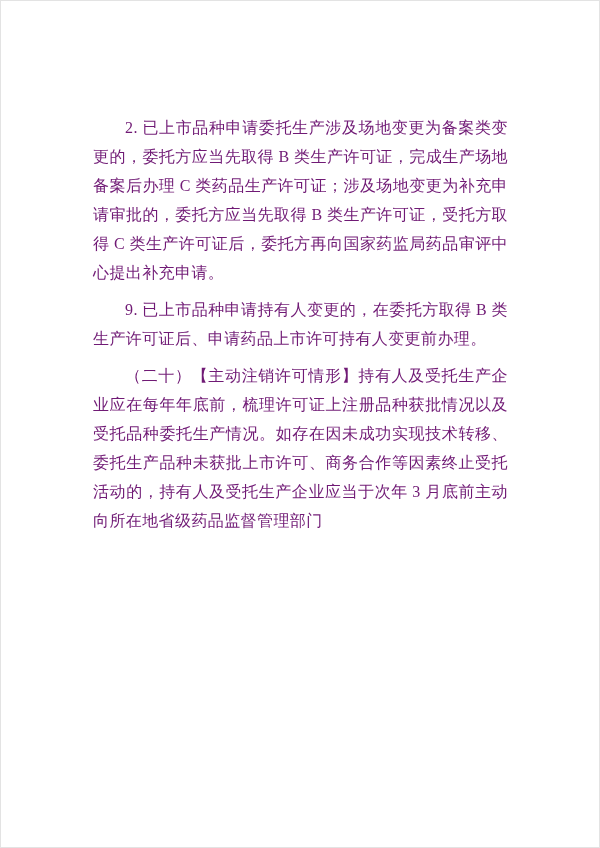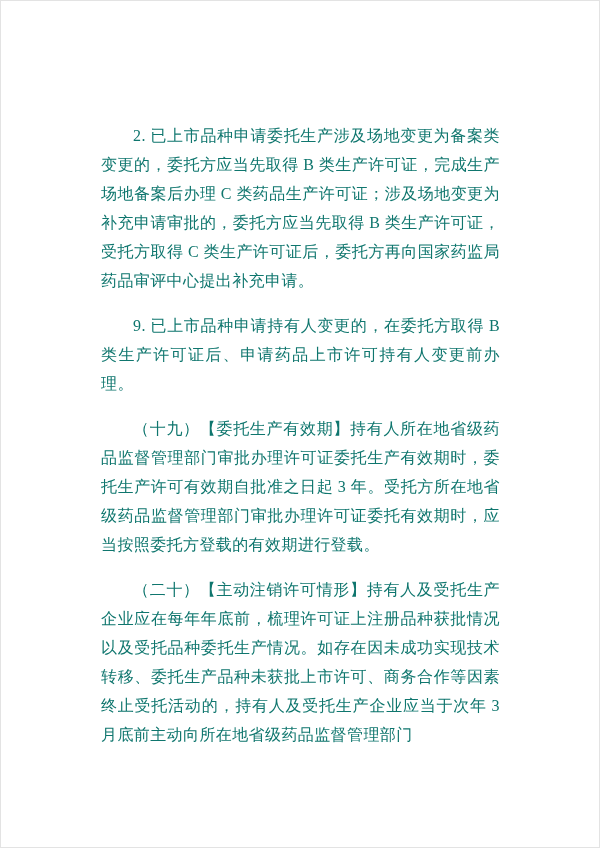--- a/index.html
+++ b/index.html
@@ -15,33 +15,32 @@
   .page {
     box-sizing: border-box;
     width: 600px;
     height: 848px;
     background: #ffffff;
     border: 1px solid #e3e3e3;
     padding: 104px 83px 60px 84px;
     overflow: hidden;
   }
   .doc p {
-    margin: 16px;
+    margin: 8px;
     font-size: 16px;
     line-height: 29px;
-    color: #0f766e;
+    color: #701a75;
     text-align: justify;
     text-indent: 2em;
     letter-spacing: 0.4px;
     word-break: break-all;
   }
 </style>
 </head>
 <body>
 
 <div class="page">
   <div class="doc">
     <p>2. 已上市品种申请委托生产涉及场地变更为备案类变更的，委托方应当先取得 B 类生产许可证，完成生产场地备案后办理 C 类药品生产许可证；涉及场地变更为补充申请审批的，委托方应当先取得 B 类生产许可证，受托方取得 C 类生产许可证后，委托方再向国家药监局药品审评中心提出补充申请。</p>
     <p>9. 已上市品种申请持有人变更的，在委托方取得 B 类生产许可证后、申请药品上市许可持有人变更前办理。</p>
-    <p>（十九）【委托生产有效期】持有人所在地省级药品监督管理部门审批办理许可证委托生产有效期时，委托生产许可有效期自批准之日起 3 年。受托方所在地省级药品监督管理部门审批办理许可证委托有效期时，应当按照委托方登载的有效期进行登载。</p>
     <p>（二十）【主动注销许可情形】持有人及受托生产企业应在每年年底前，梳理许可证上注册品种获批情况以及受托品种委托生产情况。如存在因未成功实现技术转移、委托生产品种未获批上市许可、商务合作等因素终止受托活动的，持有人及受托生产企业应当于次年 3 月底前主动向所在地省级药品监督管理部门</p>
   </div>
 </div>
 
 </body></html>

